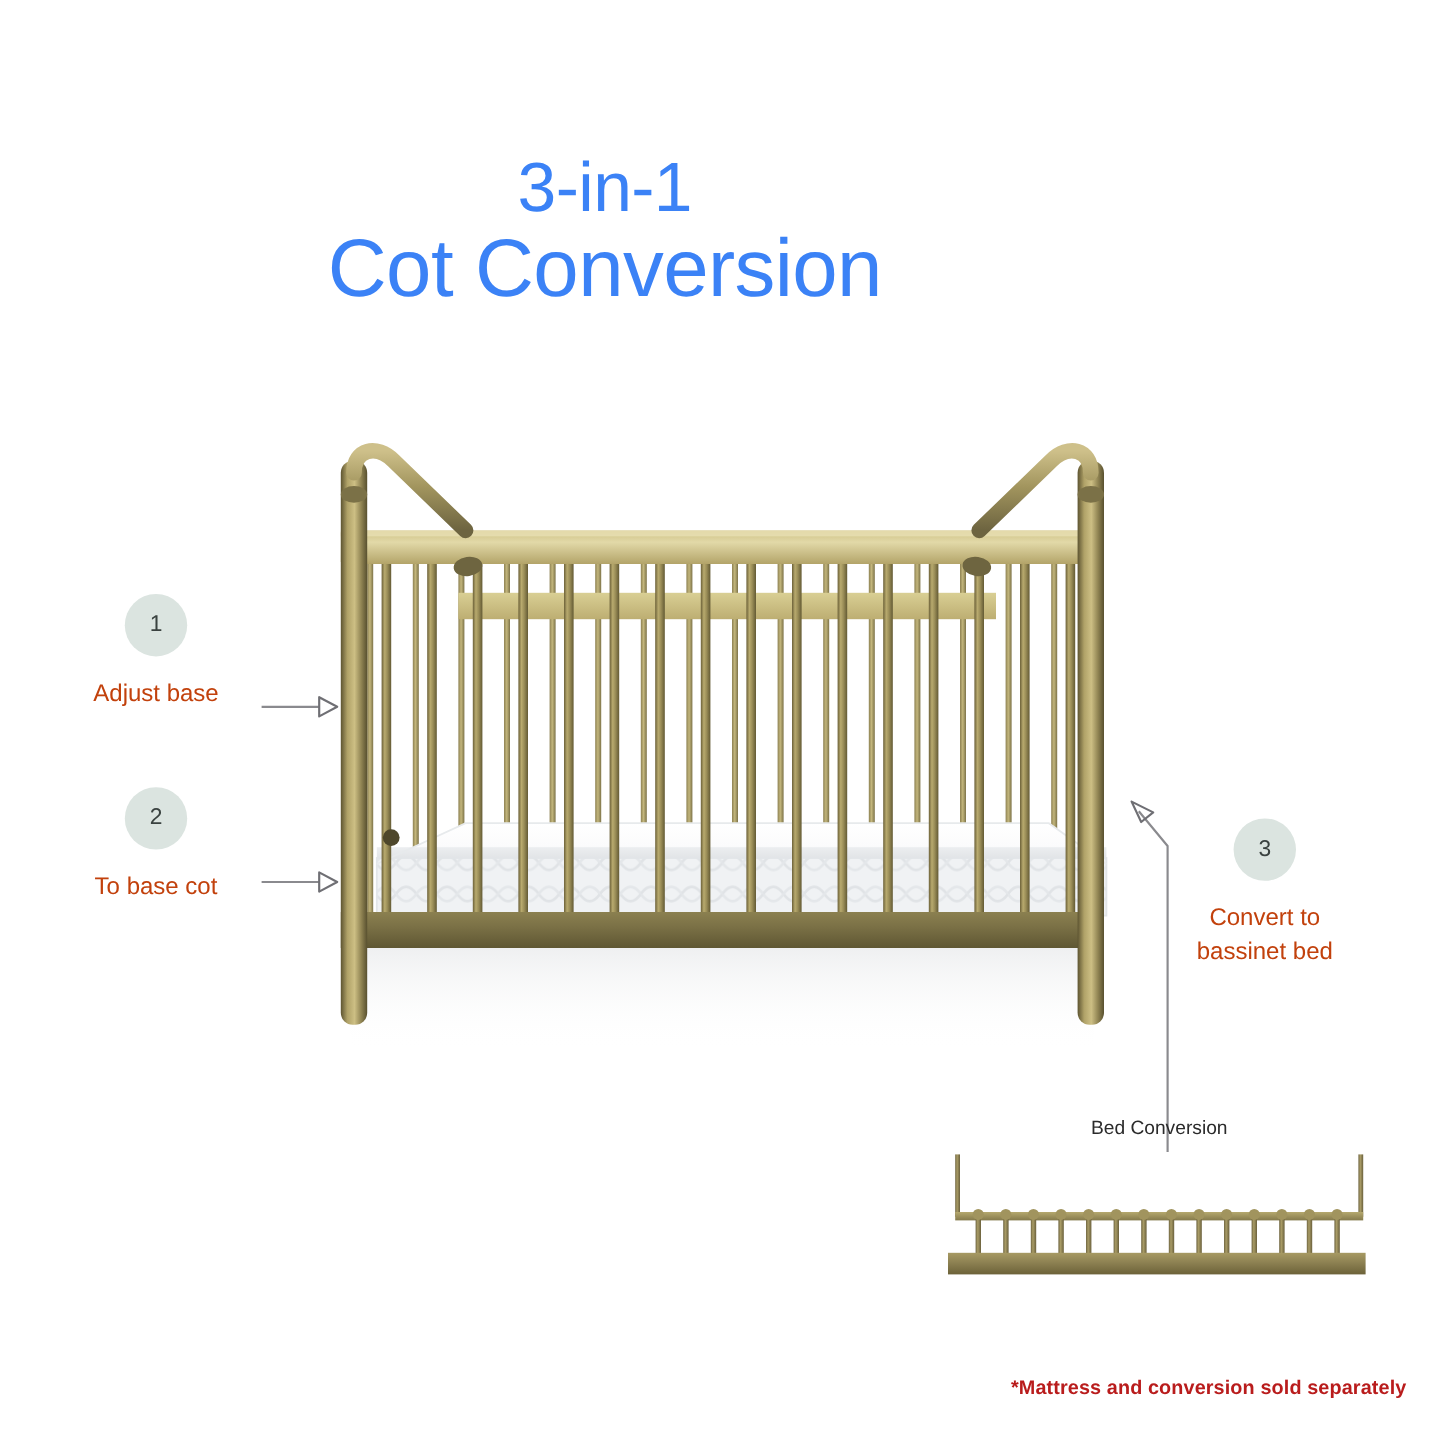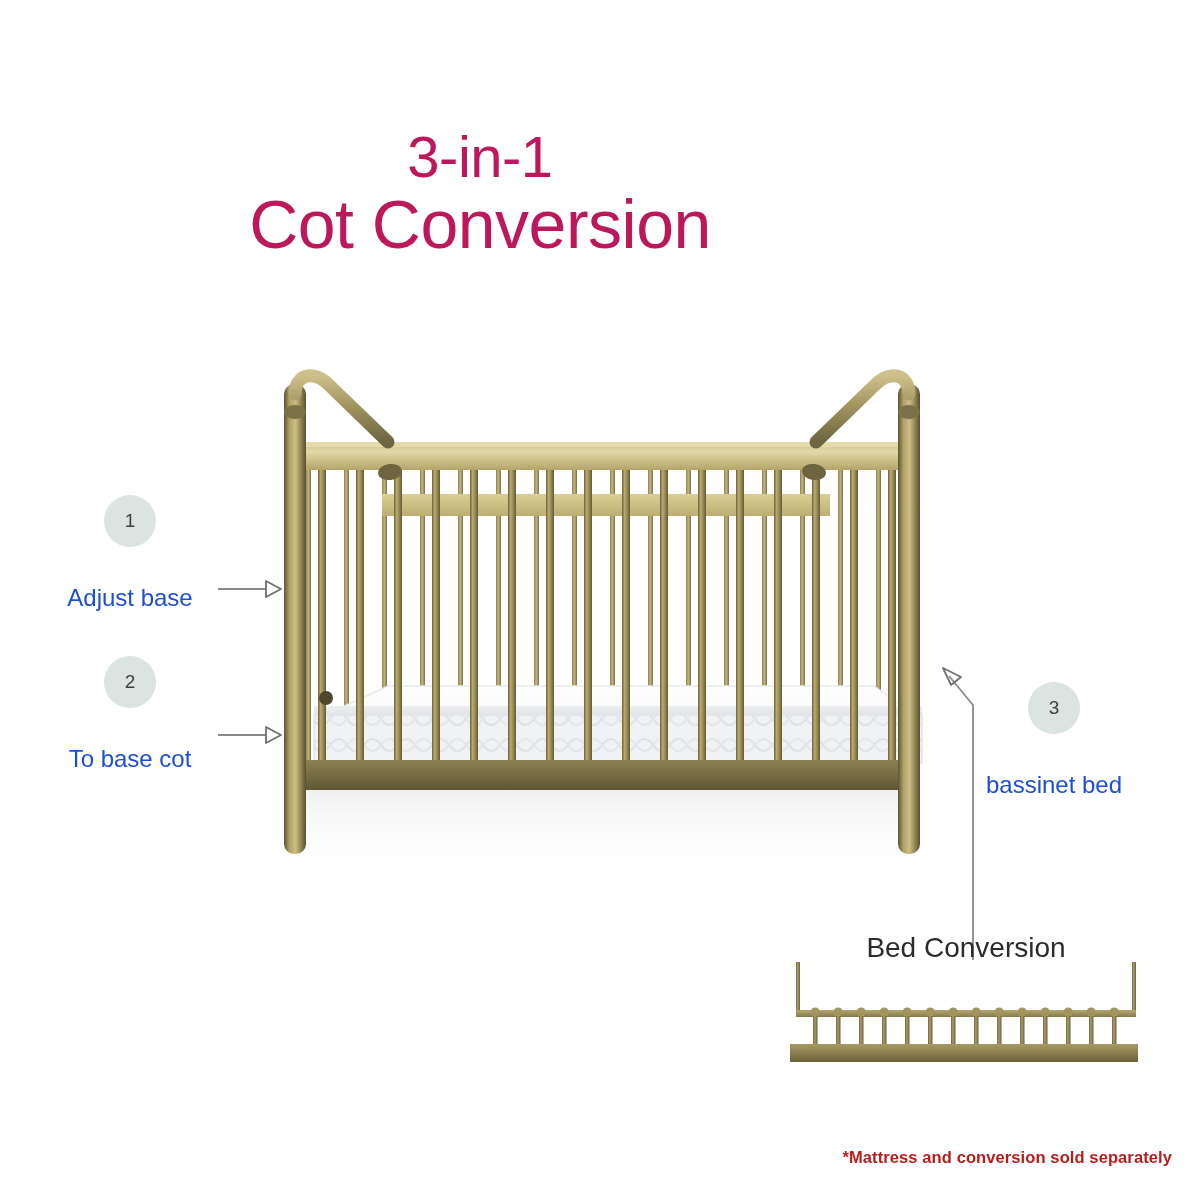--- a/index.html
+++ b/index.html
@@ -8,54 +8,54 @@
     font-family:"Liberation Sans","DejaVu Sans",sans-serif;
     position:relative;overflow:hidden;color:#2b2b2b;
     -webkit-font-smoothing:antialiased;
   }
   .stage{position:absolute;inset:0;}
 
   
   .title{
     position:absolute;top:126px;left:0;width:960px;
     text-align:center;line-height:1.07;
-    font-weight:300;letter-spacing:-0.5px;color:#be185d;
+    font-weight:300;letter-spacing:-0.5px;color:#3b82f6;padding-left:24px;
   }
   .title .l1{display:block;font-size:58px;}
   .title .l2{display:block;font-size:68px;}
 
   
   .callout{position:absolute;text-align:center;}
   .badge{
     width:52px;height:52px;border-radius:50%;
     background:#dbe4e0;display:flex;align-items:center;justify-content:center;
     font-size:19px;font-weight:400;color:#3a4240;margin:0 auto;
   }
   .ctext{
-    margin-top:34px;font-size:24px;line-height:1.42;color:#1d4ed8;
+    margin-top:17px;font-size:20px;line-height:1.42;color:#c2410c;
     font-weight:400;white-space:nowrap;
   }
 
   #callout-1{left:26px;top:495px;width:208px;}
   #callout-2{left:26px;top:656px;width:208px;}
   #callout-3{left:946px;top:682px;width:216px;}
 
   .arrow-svg{position:absolute;overflow:visible;}
   #arrow-1{left:218px;top:578px;}
   #arrow-2{left:218px;top:724px;}
   #arrow-3{left:935px;top:660px;}
 
   
   #crib{position:absolute;left:262px;top:368px;width:680px;height:505px;}
 
   
   #bed-conversion{position:absolute;left:786px;top:960px;width:360px;height:105px;}
   .bedconv-label{
     position:absolute;left:786px;top:932px;width:360px;text-align:center;
-    font-size:28px;font-weight:400;color:#2b2b2b;
+    font-size:16px;font-weight:400;color:#2b2b2b;
   }
 
   
   .footnote{
     position:absolute;left:0;top:1148px;width:1172px;text-align:right;
     font-size:16.5px;font-weight:700;color:#b91c1c;letter-spacing:.1px;
   }
 </style>
 </head>
 <body>
@@ -213,20 +213,21 @@
     </div>
   </div>
   <svg class="arrow-svg" id="arrow-2" width="66" height="22" viewBox="0 0 66 22">
     <line x1="0" y1="11" x2="48" y2="11" stroke="#8a8a8e" stroke-width="1.8"></line>
     <path d="M48 3 L63 11 L48 19 Z" fill="none" stroke="#6f6f74" stroke-width="1.8" stroke-linejoin="round"></path>
   </svg>
 
   <div class="callout" id="callout-3">
     <div class="badge">3</div>
     <div class="ctext">
+      <div>Convert to</div>
       <div>bassinet bed</div>
     </div>
   </div>
   <svg class="arrow-svg" id="arrow-3" width="60" height="300" viewBox="0 0 60 300">
     <path d="M38 300 L38 45 L14 16" fill="none" stroke="#8a8a8e" stroke-width="1.8" stroke-linejoin="round"></path>
     <path d="M8 8 L26 17 L16 25 Z" fill="none" stroke="#6f6f74" stroke-width="1.8" stroke-linejoin="round"></path>
   </svg>
 
   <div class="bedconv-label">Bed Conversion</div>
   <svg id="bed-conversion" viewBox="0 0 360 105">

